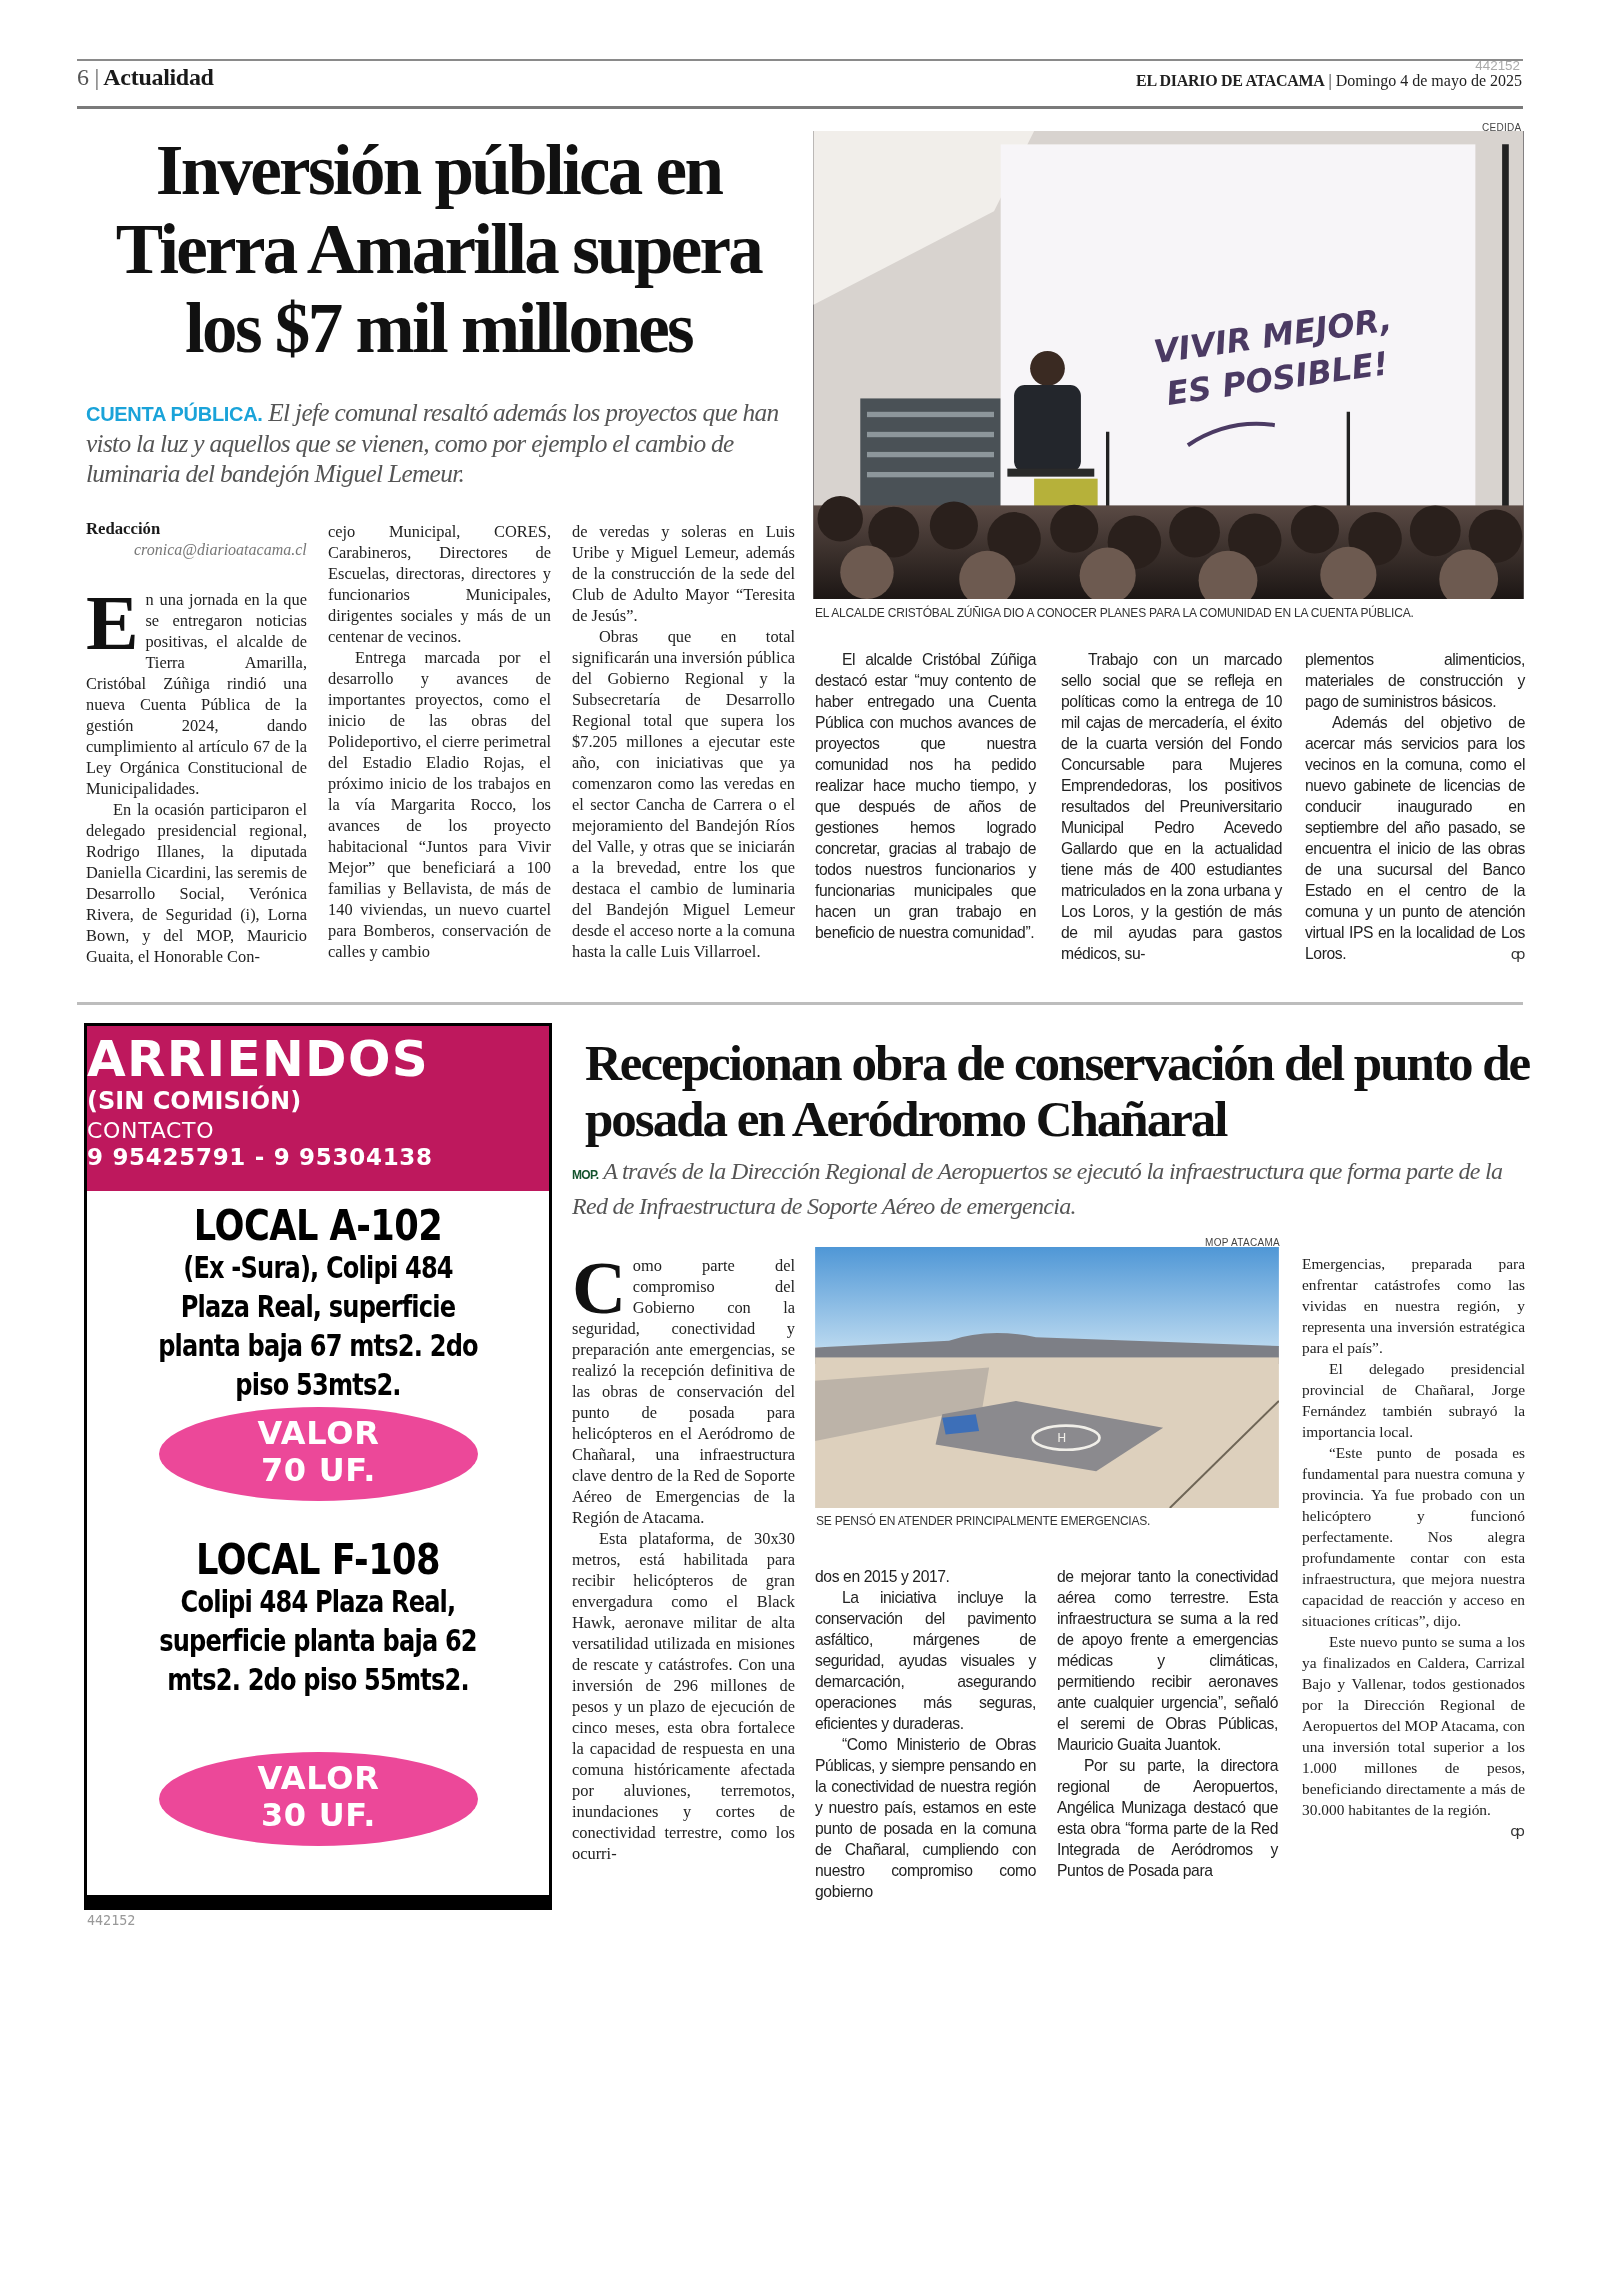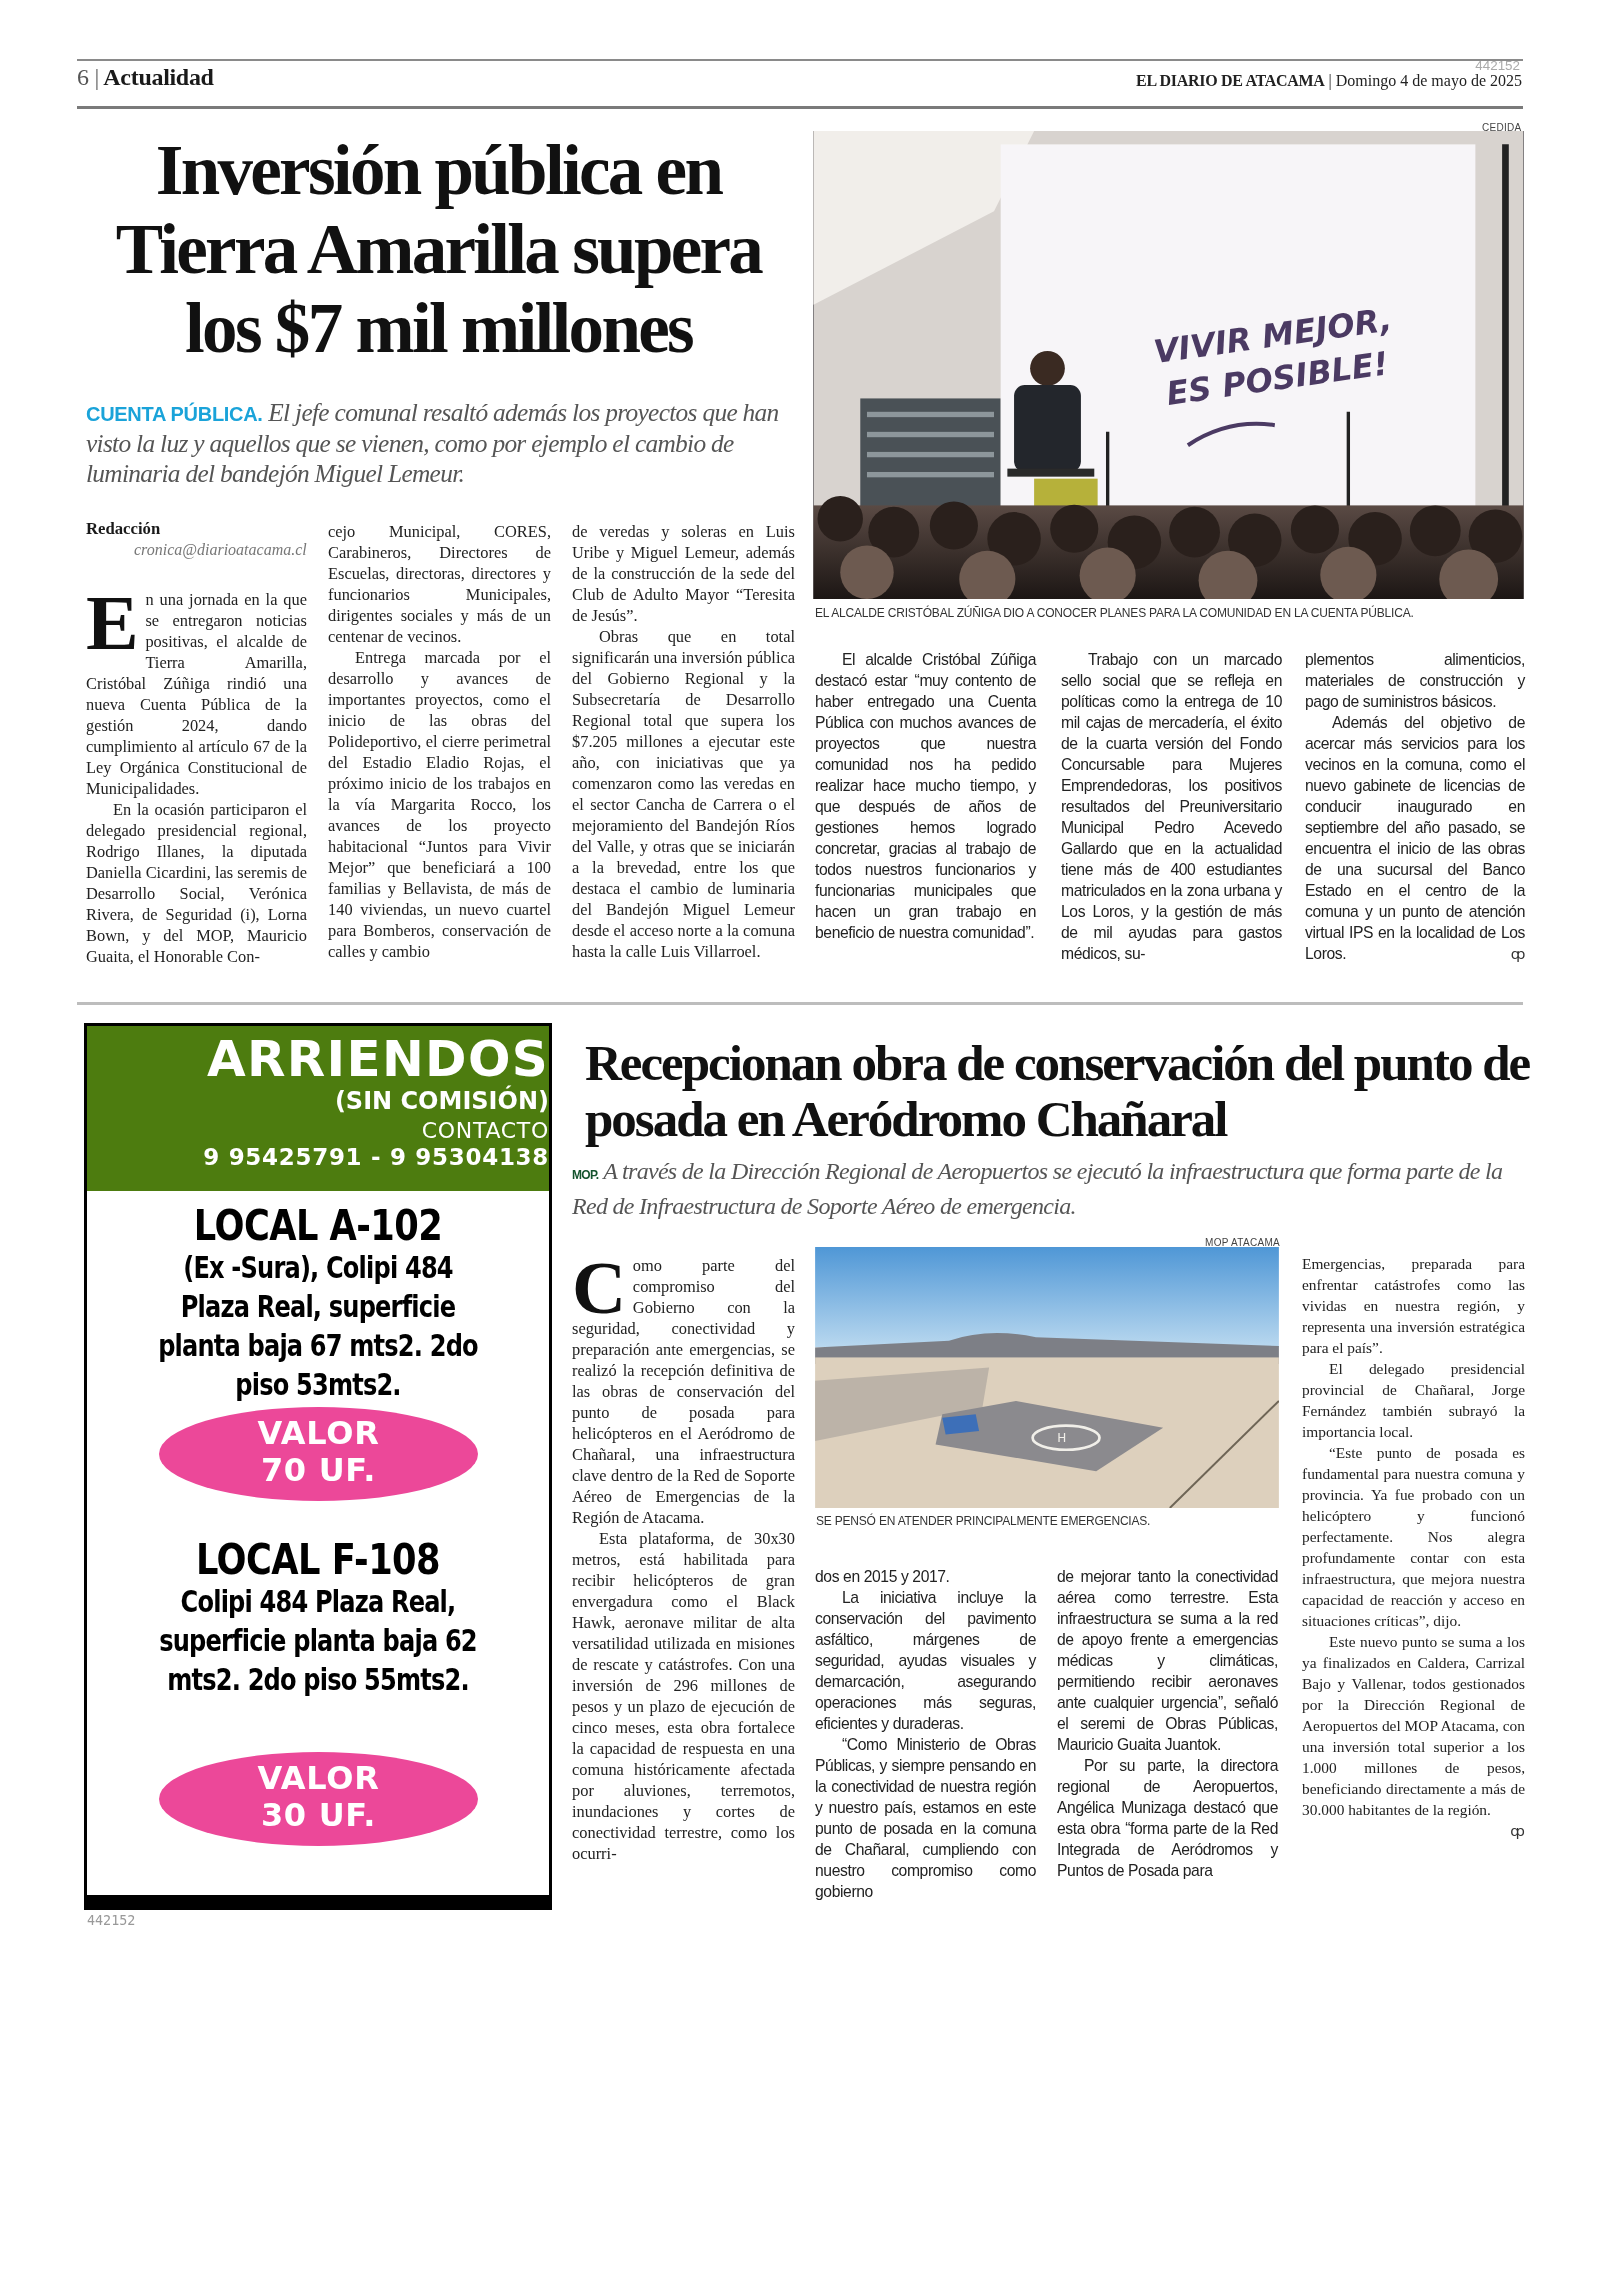--- a/index.html
+++ b/index.html
@@ -31,21 +31,21 @@
 
   
   .photo1 { left: 813px; top: 131px; width: 711px; height: 468px; overflow: hidden; background: #2b2a33; }
   .credit { font-family: "Liberation Sans", sans-serif; font-size: 10px; color: #444; letter-spacing: 0.3px; }
   .caption { font-family: "Liberation Sans", sans-serif; font-size: 12px; color: #333; letter-spacing: -0.2px; }
 
   .rule-mid { left: 77px; top: 1002px; width: 1446px; height: 2.7px; background: #bdbdbd; }
 
   
   .ad { left: 84px; top: 1023px; width: 468px; height: 887px; border: 3.3px solid #000; box-sizing: border-box; background: #fff; }
-  .ad-top { position: absolute; left: 0; top: 0; width: 100%; height: 165px; background: #4d7c0f; color: #fff; text-align: right; font-family: "DejaVu Sans", sans-serif; font-weight: bold; }
+  .ad-top { position: absolute; left: 0; top: 0; width: 100%; height: 165px; background: #be185d; color: #fff; text-align: left; font-family: "DejaVu Sans", sans-serif; font-weight: bold; }
   .ad-bottom-bar { position: absolute; left: 0; bottom: 0; width: 100%; height: 12px; background: #000; }
   .ad-title { font-size: 50px; line-height: 56px; padding-top: 5.4px; letter-spacing: 1.3px; }
   .ad-sub { font-size: 24px; line-height: 29.4px; }
   .ad-contact { font-size: 22px; line-height: 27px; font-weight: normal; letter-spacing: 0.7px; }
   .ad-phones { font-size: 23px; line-height: 27px; letter-spacing: 0.7px; }
   .ad-block { position: absolute; left: 0; width: 100%; text-align: center; font-family: "DejaVu Sans", sans-serif; font-weight: bold; color: #000; }
   .ad-local { font-size: 43px; line-height: 48px; letter-spacing: -0.7px; transform: scaleX(0.82); }
   .ad-desc { font-size: 29.4px; line-height: 39px; letter-spacing: -1px; transform: scaleX(0.82); }
   .ad-oval { position: absolute; left: 72px; width: 319px; height: 94px; background: #ec4899; border-radius: 50%; color: #fff; text-align: center; font-family: "DejaVu Sans", sans-serif; font-weight: bold; font-size: 32px; line-height: 37px; padding-top: 8px; box-sizing: border-box; letter-spacing: 0.7px; }
   .ad-code { left: 87px; top: 1913px; font-size: 13.4px; color: #999; font-family: "DejaVu Sans Mono", monospace; }

